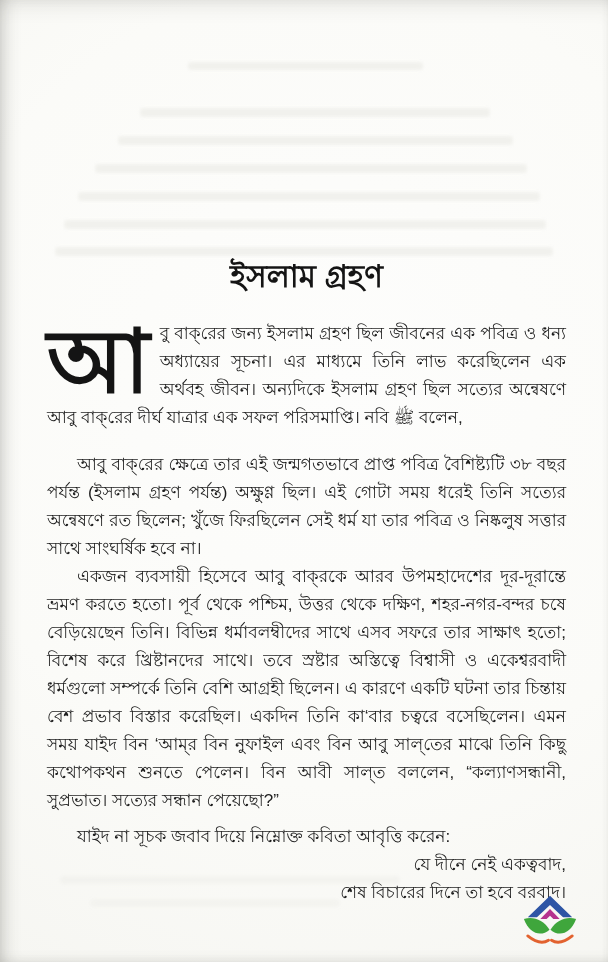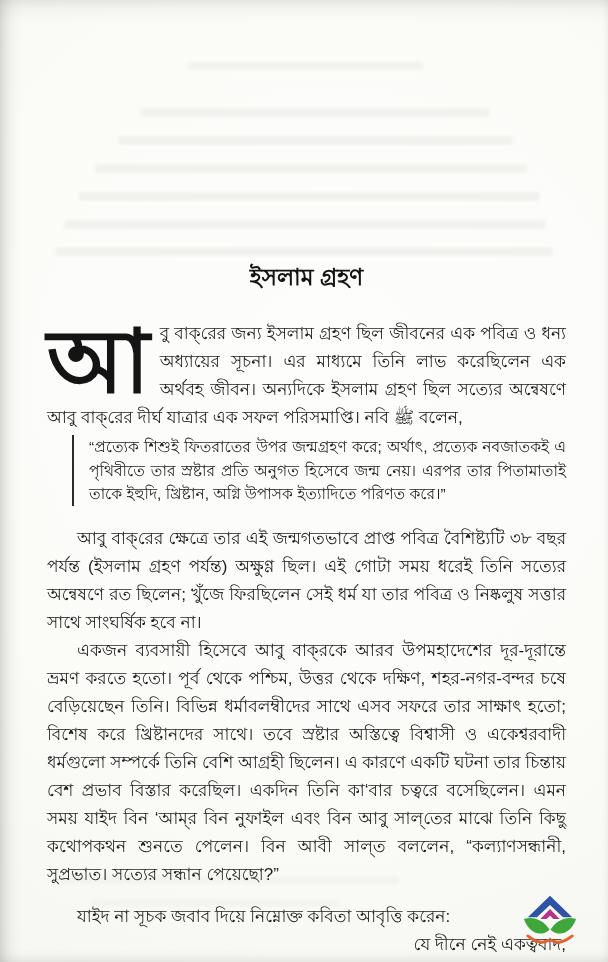--- a/index.html
+++ b/index.html
@@ -19,21 +19,21 @@
     font-family:"Liberation Sans","DejaVu Sans",sans-serif;
     color:#1d1d1d;
   }
   .ghost { position:absolute; background:#e9e9e4; opacity:.55; filter:blur(1.6px); border-radius:4px; }
   .content {
     position:absolute; left:47px; right:42px; top:0;
   }
   .chapter-title {
     padding-top:260px;
     text-align:center;
-    font-size:23px; font-weight:bold;
+    font-size:31px; font-weight:bold;
     color:#141414;
     line-height:34px;
   }
   .body-text { font-size:17px; line-height:28px; text-align:justify; color:#1d1d1d; }
   .para1 { margin-top:26px; }
   .dropcap {
     float:left;
     font-size:88px; line-height:78px;
     font-weight:600; color:#141414;
     margin:3px 10px 0 0;
@@ -42,21 +42,21 @@
     clear:both;
     margin:3px 0 3px 25px;
     padding-left:15px;
     border-left:2px solid #2b2b2b;
     font-size:15.5px; line-height:23.5px;
     text-align:justify;
   }
   .indent { text-indent:30px; }
   .para2 { margin-top:19px; }
   .para3 { margin-top:0; }
-  .para4 { margin-top:14px; }
+  .para4 { margin-top:8px; }
   .poem-line { text-align:right; line-height:28px; }
   .page-number {
     position:absolute; top:961px; left:230px; width:56px;
     text-align:right; font-size:16px; color:#222;
   }
   .logo {
     position:absolute; top:893px; left:521px;
     width:58px; height:56px;
   }
 </style>
@@ -78,21 +78,20 @@
   </div>
 
   <div class="content">
 
     <div class="chapter-title">ইসলাম গ্রহণ</div>
 
     <div class="body-text para1">
       <span class="dropcap">আ</span><span>বু বাক্‌রের জন্য ইসলাম গ্রহণ ছিল জীবনের এক পবিত্র ও ধন্য অধ্যায়ের সূচনা। এর মাধ্যমে তিনি লাভ করেছিলেন এক অর্থবহ জীবন। অন্যদিকে ইসলাম গ্রহণ ছিল সত্যের অন্বেষণে আবু বাক্‌রের দীর্ঘ যাত্রার এক সফল পরিসমাপ্তি। নবি ﷺ বলেন,</span>
     </div>
 
-    <blockquote class="hadith">“প্রত্যেক শিশুই ফিতরাতের উপর জন্মগ্রহণ করে; অর্থাৎ, প্রত্যেক নবজাতকই এ পৃথিবীতে তার স্রষ্টার প্রতি অনুগত হিসেবে জন্ম নেয়। এরপর তার পিতামাতাই তাকে ইহুদি, খ্রিষ্টান, অগ্নি উপাসক ইত্যাদিতে পরিণত করে।”</blockquote>
 
     <div class="body-text indent para2">আবু বাক্‌রের ক্ষেত্রে তার এই জন্মগতভাবে প্রাপ্ত পবিত্র বৈশিষ্ট্যটি ৩৮ বছর পর্যন্ত (ইসলাম গ্রহণ পর্যন্ত) অক্ষুণ্ণ ছিল। এই গোটা সময় ধরেই তিনি সত্যের অন্বেষণে রত ছিলেন; খুঁজে ফিরছিলেন সেই ধর্ম যা তার পবিত্র ও নিষ্কলুষ সত্তার সাথে সাংঘর্ষিক হবে না।</div>
 
     <div class="body-text indent para3">একজন ব্যবসায়ী হিসেবে আবু বাক্‌রকে আরব উপমহাদেশের দূর-দূরান্তে ভ্রমণ করতে হতো। পূর্ব থেকে পশ্চিম, উত্তর থেকে দক্ষিণ, শহর-নগর-বন্দর চষে বেড়িয়েছেন তিনি। বিভিন্ন ধর্মাবলম্বীদের সাথে এসব সফরে তার সাক্ষাৎ হতো; বিশেষ করে খ্রিষ্টানদের সাথে। তবে স্রষ্টার অস্তিত্বে বিশ্বাসী ও একেশ্বরবাদী ধর্মগুলো সম্পর্কে তিনি বেশি আগ্রহী ছিলেন। এ কারণে একটি ঘটনা তার চিন্তায় বেশ প্রভাব বিস্তার করেছিল। একদিন তিনি কা‘বার চত্বরে বসেছিলেন। এমন সময় যাইদ বিন ‘আম্‌র বিন নুফাইল এবং বিন আবু সাল্‌তের মাঝে তিনি কিছু কথোপকথন শুনতে পেলেন। বিন আবী সাল্‌ত বললেন, “কল্যাণসন্ধানী, সুপ্রভাত। সত্যের সন্ধান পেয়েছো?”</div>
 
     <div class="body-text indent para4">যাইদ না সূচক জবাব দিয়ে নিম্নোক্ত কবিতা আবৃত্তি করেন:</div>
 
     <div class="body-text poem-line">যে দীনে নেই একত্ববাদ,</div>
     <div class="body-text poem-line">শেষ বিচারের দিনে তা হবে বরবাদ।</div>
 

